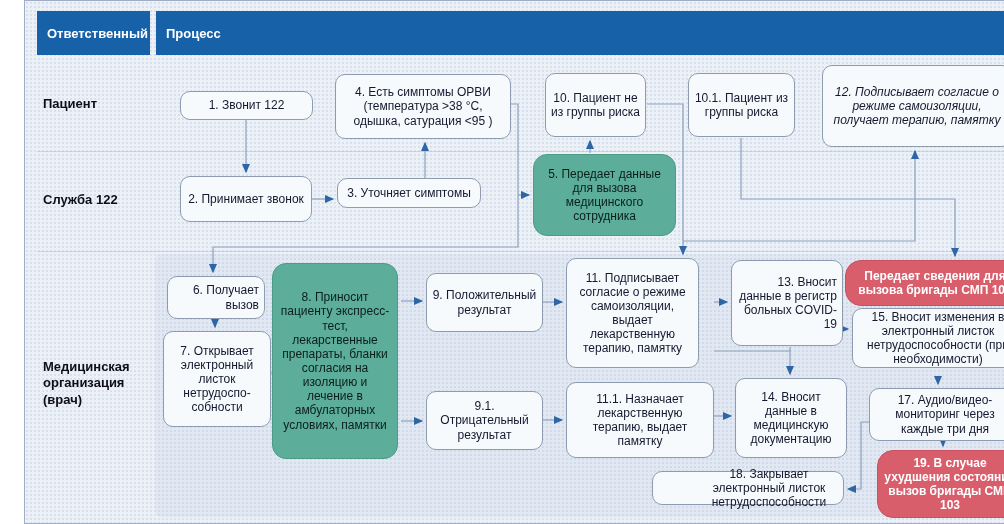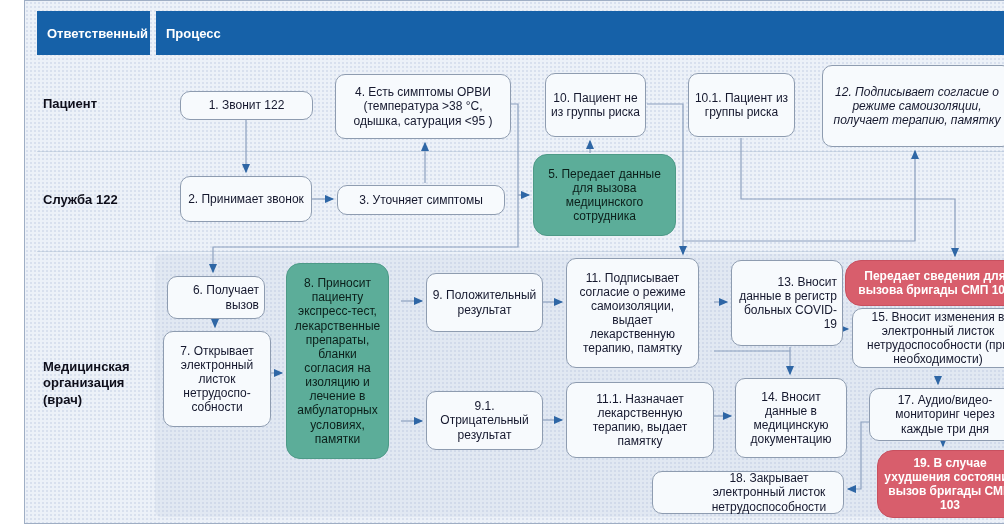--- a/index.html
+++ b/index.html
@@ -92,29 +92,29 @@
       <polyline points="913,378 913,383" marker-end="url(#arrow)"></polyline>
       <polyline points="918,440 918,445" marker-end="url(#arrow)"></polyline>
       <polyline points="844,421 836,421 836,488 823,488" marker-end="url(#arrow)"></polyline>
     </svg>
 <div class="node " style="left: 155px; top: 90px; width: 133px; height: 29px;">1. Звонит 122</div>
     <div class="node " style="left: 310px; top: 73px; width: 176px; height: 65px;">4. Есть симптомы ОРВИ (температура &gt;38 °С, одышка, сатурация &lt;95 )</div>
     <div class="node " style="left: 520px; top: 72px; width: 101px; height: 64px;">10. Пациент не из группы риска</div>
     <div class="node " style="left: 663px; top: 72px; width: 107px; height: 64px;">10.1. Пациент из группы риска</div>
     <div class="node " style="left: 797px; top: 64px; width: 190px; height: 82px; font-style: italic;">12. Подписывает согласие о режиме самоизоляции, получает терапию, памятку</div>
     <div class="node " style="left: 155px; top: 175px; width: 132px; height: 46px;">2. Принимает звонок</div>
-    <div class="node " style="left: 312px; top: 184px; width: 168px; height: 30px;">3. Уточняет симптомы</div>
+    <div class="node " style="left: 312px; top: 177px; width: 144px; height: 30px;">3. Уточняет симптомы</div>
     <div class="node green" style="left: 508px; top: 153px; width: 143px; height: 82px;">5. Передает данные для вызова медицинского сотрудника</div>
     <div class="node " style="left: 142px; top: 275px; width: 98px; height: 43px; text-align: right;">6. Получает вызов</div>
     <div class="node " style="left: 138px; top: 330px; width: 108px; height: 96px;">7. Открывает электронный листок нетрудоспо-собности</div>
-    <div class="node green" style="left: 261px; top: 262px; width: 103px; height: 196px;">8. Приносит пациенту экспресс-тест, лекарственные препараты, бланки согласия на изоляцию и лечение в амбулаторных условиях, памятки</div>
+    <div class="node green" style="left: 247px; top: 262px; width: 126px; height: 196px;">8. Приносит пациенту экспресс-тест, лекарственные препараты, бланки согласия на изоляцию и лечение в амбулаторных условиях, памятки</div>
     <div class="node " style="left: 401px; top: 272px; width: 117px; height: 59px;">9. Положительный результат</div>
     <div class="node " style="left: 401px; top: 390px; width: 117px; height: 59px;">9.1. Отрицательный результат</div>
     <div class="node " style="left: 541px; top: 257px; width: 133px; height: 110px;">11. Подписывает согласие о режиме самоизоляции, выдает лекарственную терапию, памятку</div>
     <div class="node " style="left: 541px; top: 381px; width: 148px; height: 76px;">11.1. Назначает лекарственную терапию, выдает памятку</div>
     <div class="node " style="left: 706px; top: 259px; width: 112px; height: 86px; text-align: right;">13. Вносит данные в регистр больных COVID-19</div>
     <div class="node " style="left: 710px; top: 377px; width: 112px; height: 80px;">14. Вносит данные в медицинскую документацию</div>
     <div class="node red" style="left: 820px; top: 259px; width: 180px; height: 46px;">Передает сведения для вызова бригады СМП 103</div>
     <div class="node " style="left: 827px; top: 307px; width: 172px; height: 60px;">15. Вносит изменения в электронный листок нетрудоспособности (при необходимости)</div>
     <div class="node " style="left: 844px; top: 387px; width: 152px; height: 53px;">17. Аудио/видео-мониторинг через каждые три дня</div>
     <div class="node red" style="left: 852px; top: 449px; width: 146px; height: 68px;">19. В случае ухудшения состояния вызов бригады СМП 103</div>
-    <div class="node " style="left: 627px; top: 470px; width: 192px; height: 43px; padding-left: 47px;">18. Закрывает электронный листок нетрудоспособности</div>
+    <div class="node " style="left: 627px; top: 470px; width: 192px; height: 34px; padding-left: 47px;">18. Закрывает электронный листок нетрудоспособности</div>
   </div>
 
 </body></html>

